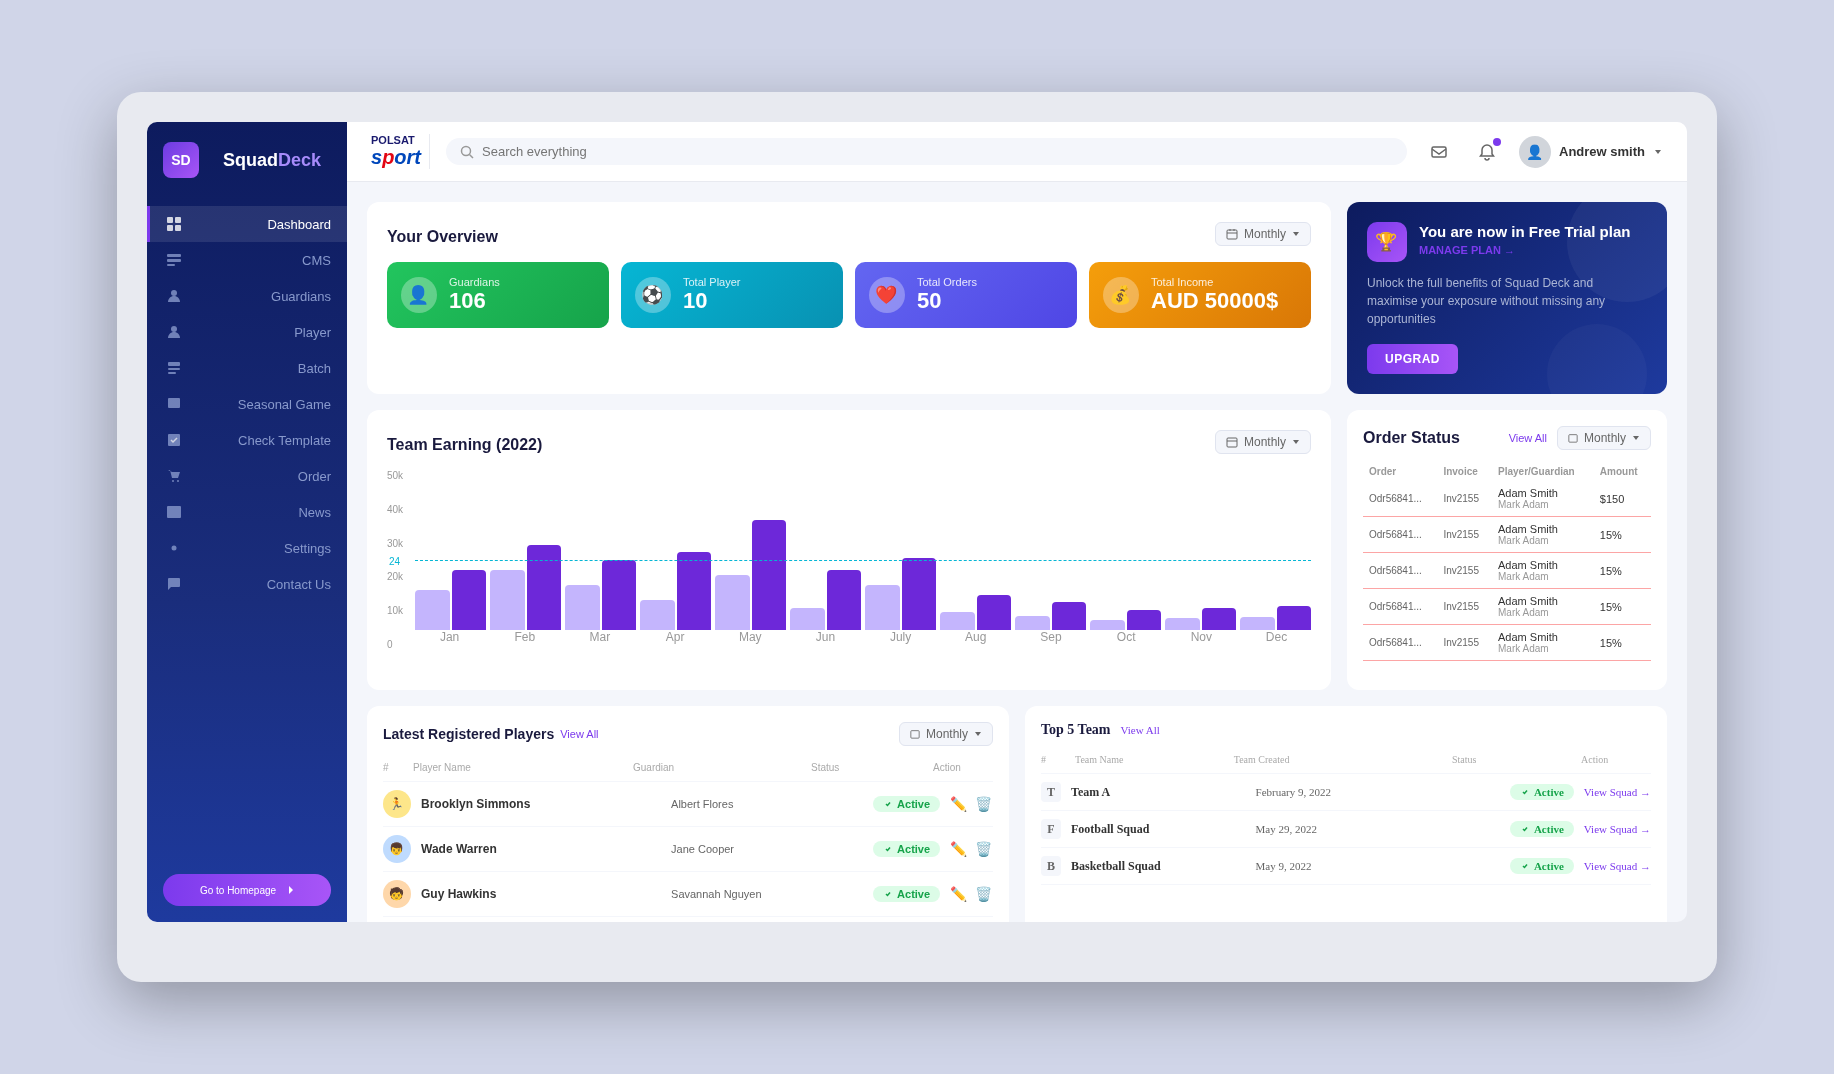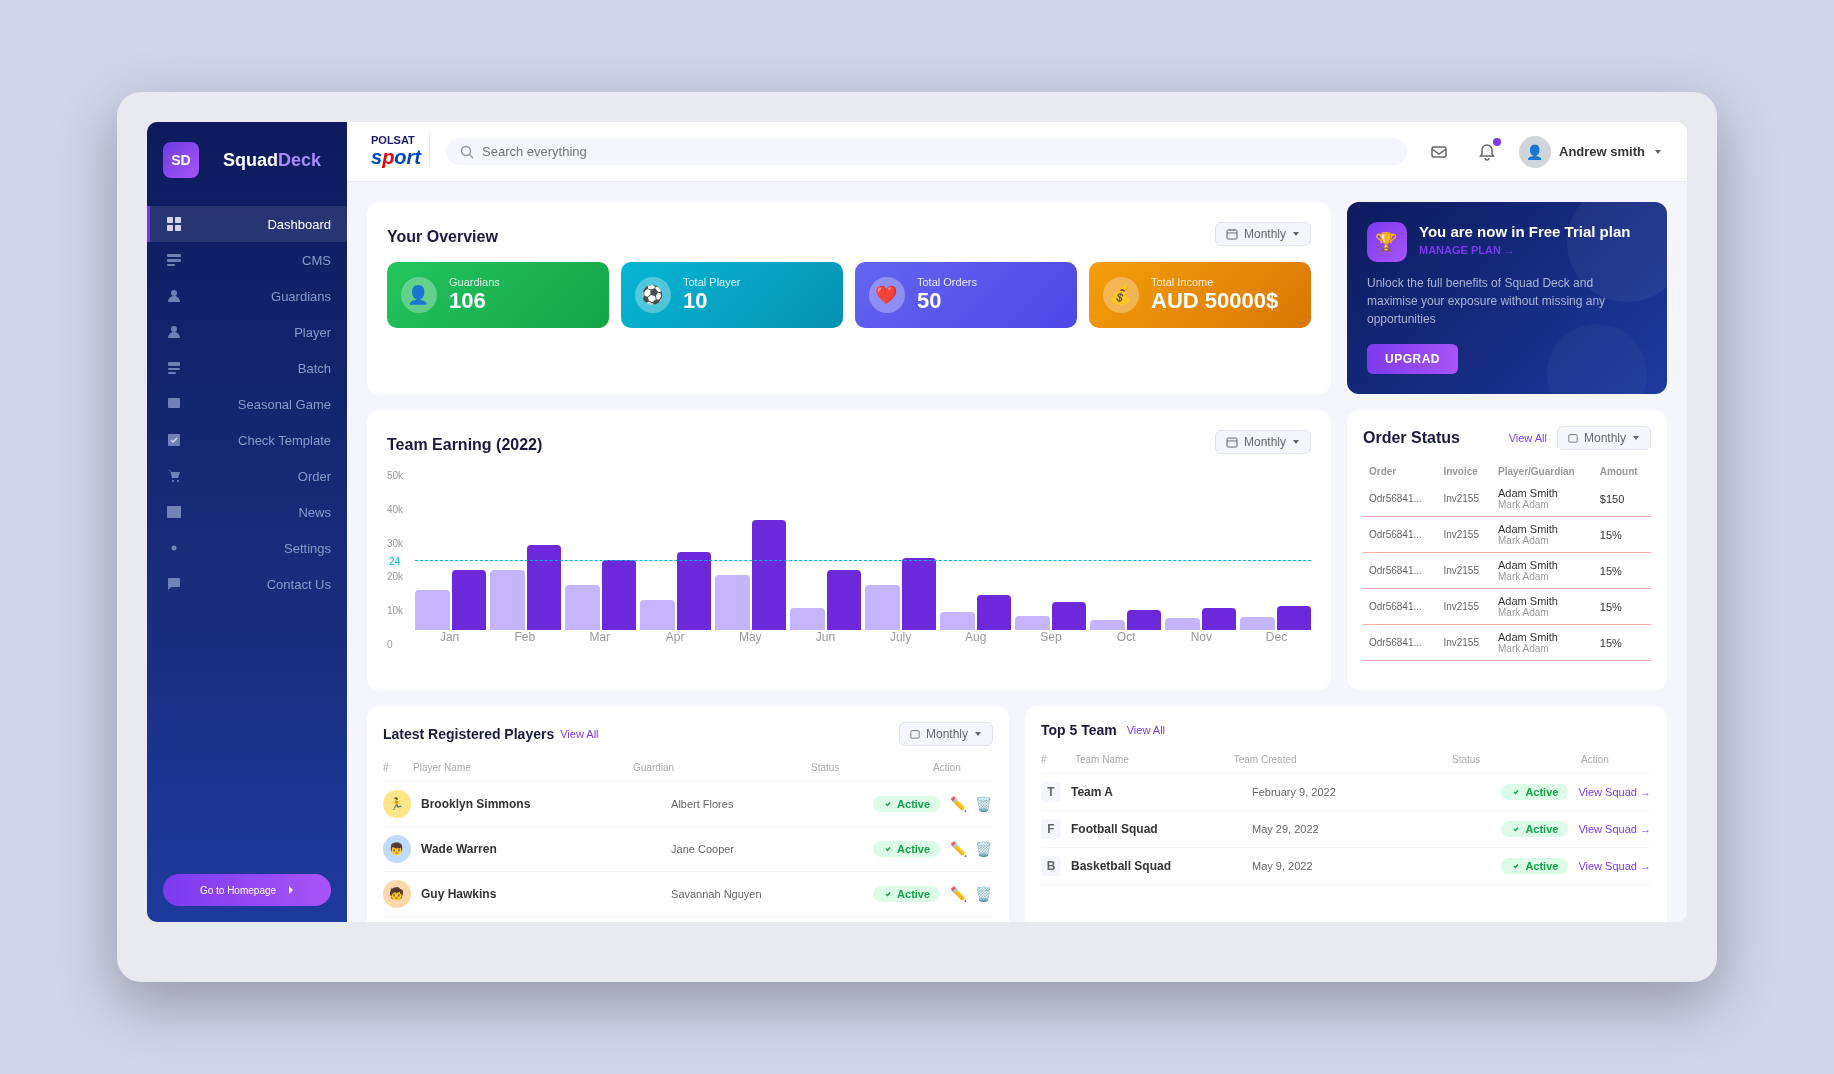--- a/index.html
+++ b/index.html
@@ -224,21 +224,21 @@
     
     .order-card { background: white; border-radius: 12px; padding: 16px; width: 320px; flex-shrink: 0; }
     .order-header { display: flex; align-items: center; justify-content: space-between; margin-bottom: 12px; }
     .view-all { font-size: 11px; color: #7c3aed; cursor: pointer; }
     table { width: 100%; border-collapse: collapse; }
     th { font-size: 10px; color: #999; font-weight: 600; text-align: left; padding: 4px 6px; }
     td { font-size: 11px; color: #333; padding: 6px 6px; border-bottom: 1px solid #fca5a5; }
     .td-small { font-size: 10px; color: #666; }
     
     .players-card { background: white; border-radius: 12px; padding: 16px; flex: 1; }
-    .teams-card { background: white; border-radius: 12px; padding: 16px; flex: 1; }
+    .teams-card { background: white; border-radius: 12px; padding: 16px; flex: 1; font-family: Liberation Serif, serif; }
     .section-header { display: flex; align-items: center; justify-content: space-between; margin-bottom: 12px; }
     .section-title { font-size: 14px; font-weight: 700; color: #1a1a3e; }
     .player-row { display: flex; align-items: center; padding: 8px 0; border-bottom: 1px solid #f4f6fb; gap: 10px; }
     .player-avatar { width: 28px; height: 28px; border-radius: 50%; background: #d1d5db; flex-shrink: 0; display: flex; align-items: center; justify-content: center; font-size: 12px; }
     .player-name { font-size: 12px; font-weight: 600; color: #333; flex: 1.5; }
     .player-guardian { font-size: 11px; color: #666; flex: 1.2; }
     .status-active {
       display: flex; align-items: center; gap: 4px;
       background: #dcfce7; color: #16a34a;
       border-radius: 12px; padding: 2px 10px; font-size: 11px; font-weight: 600;

